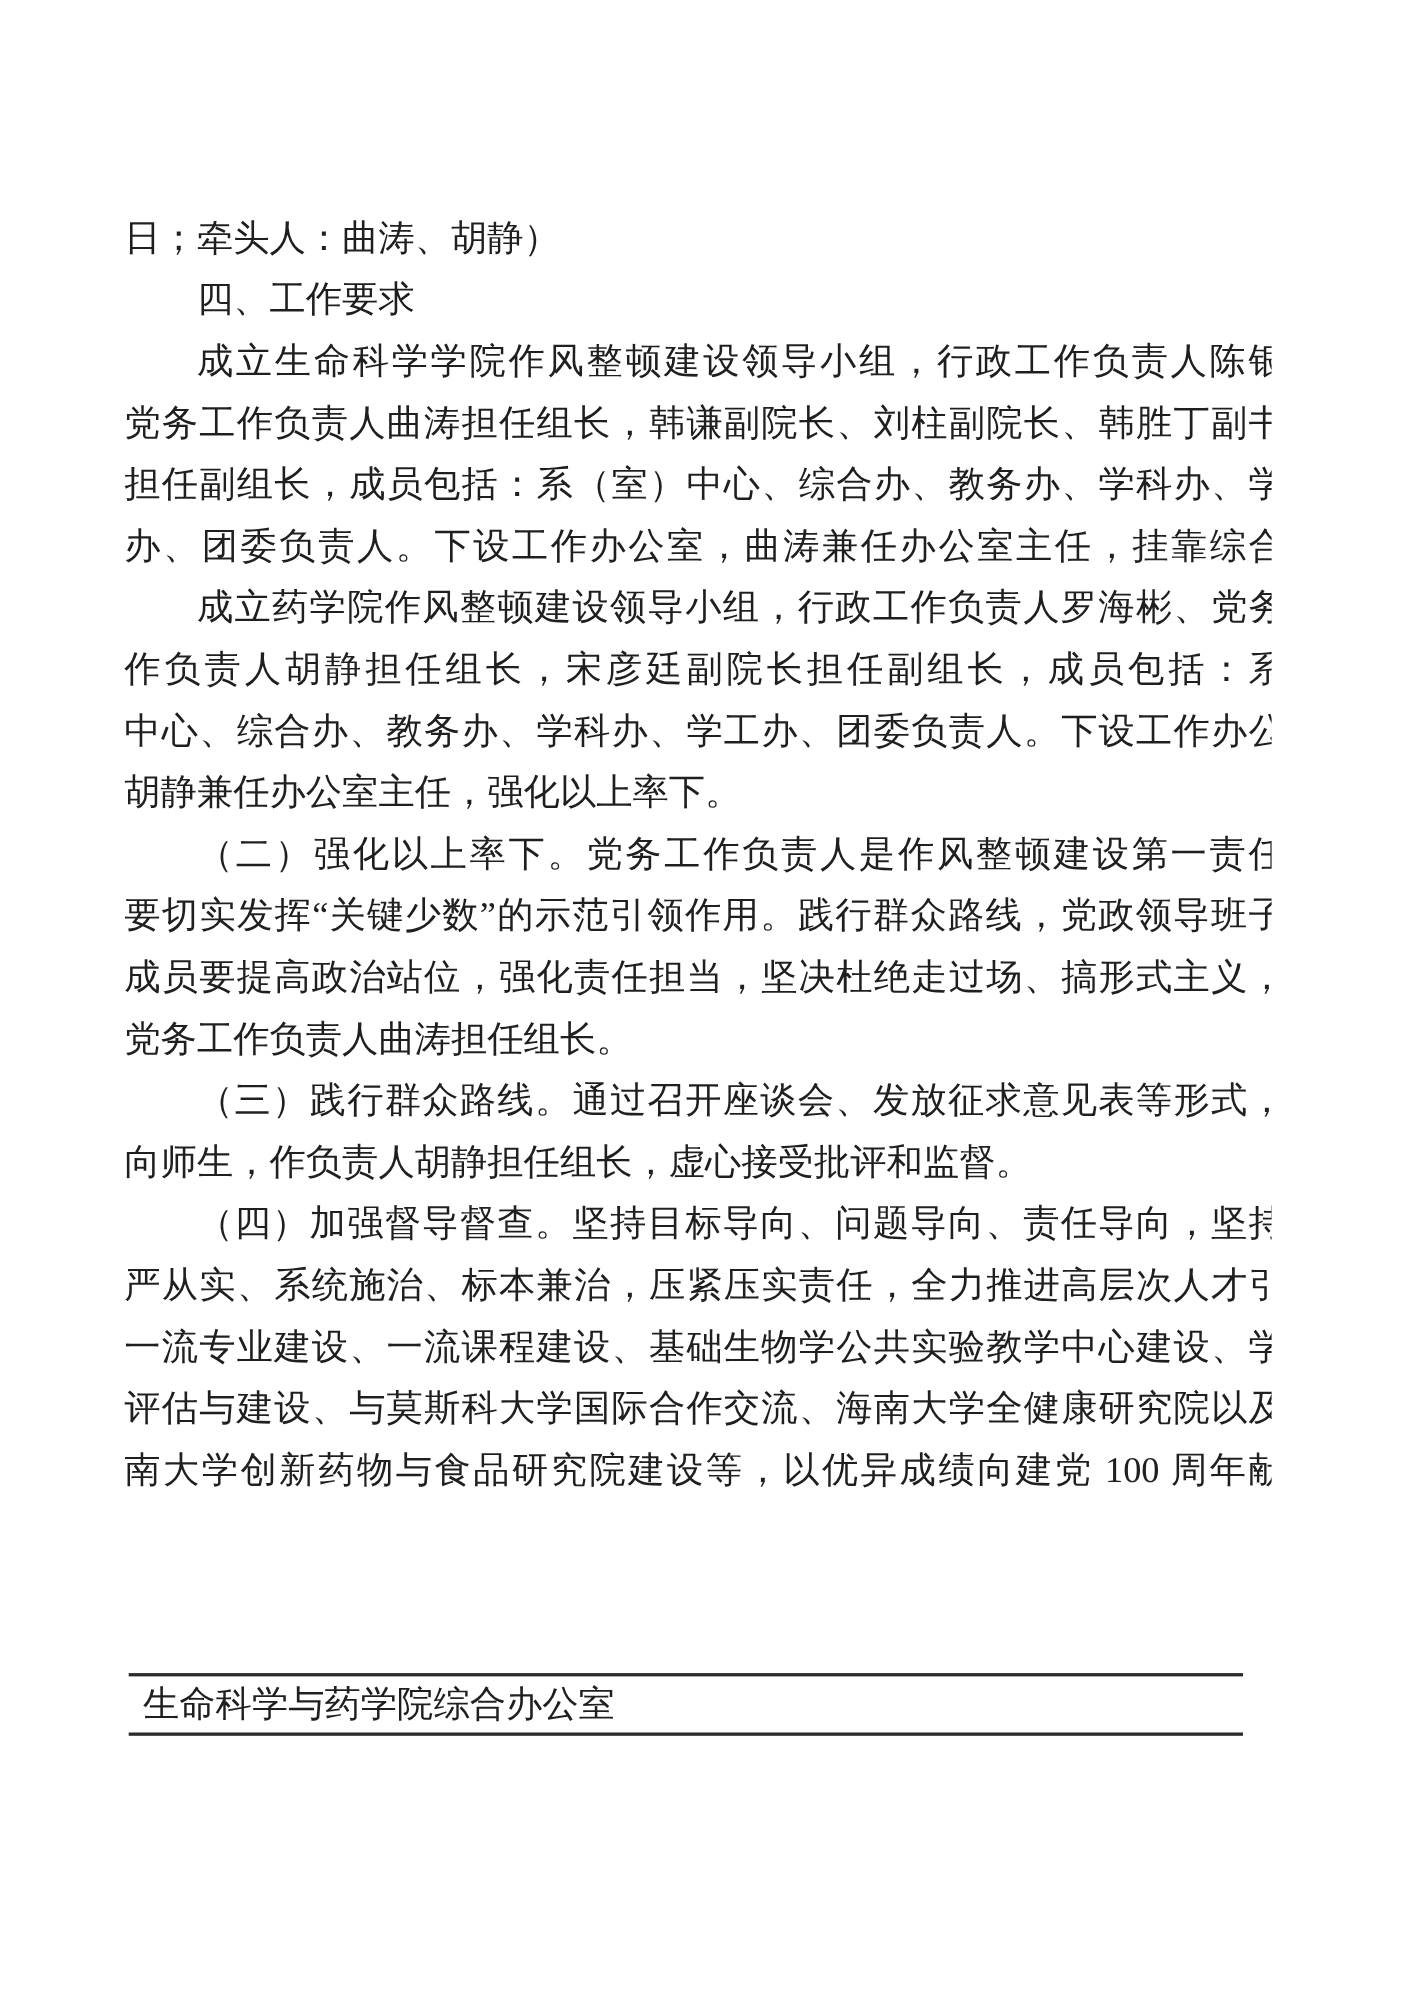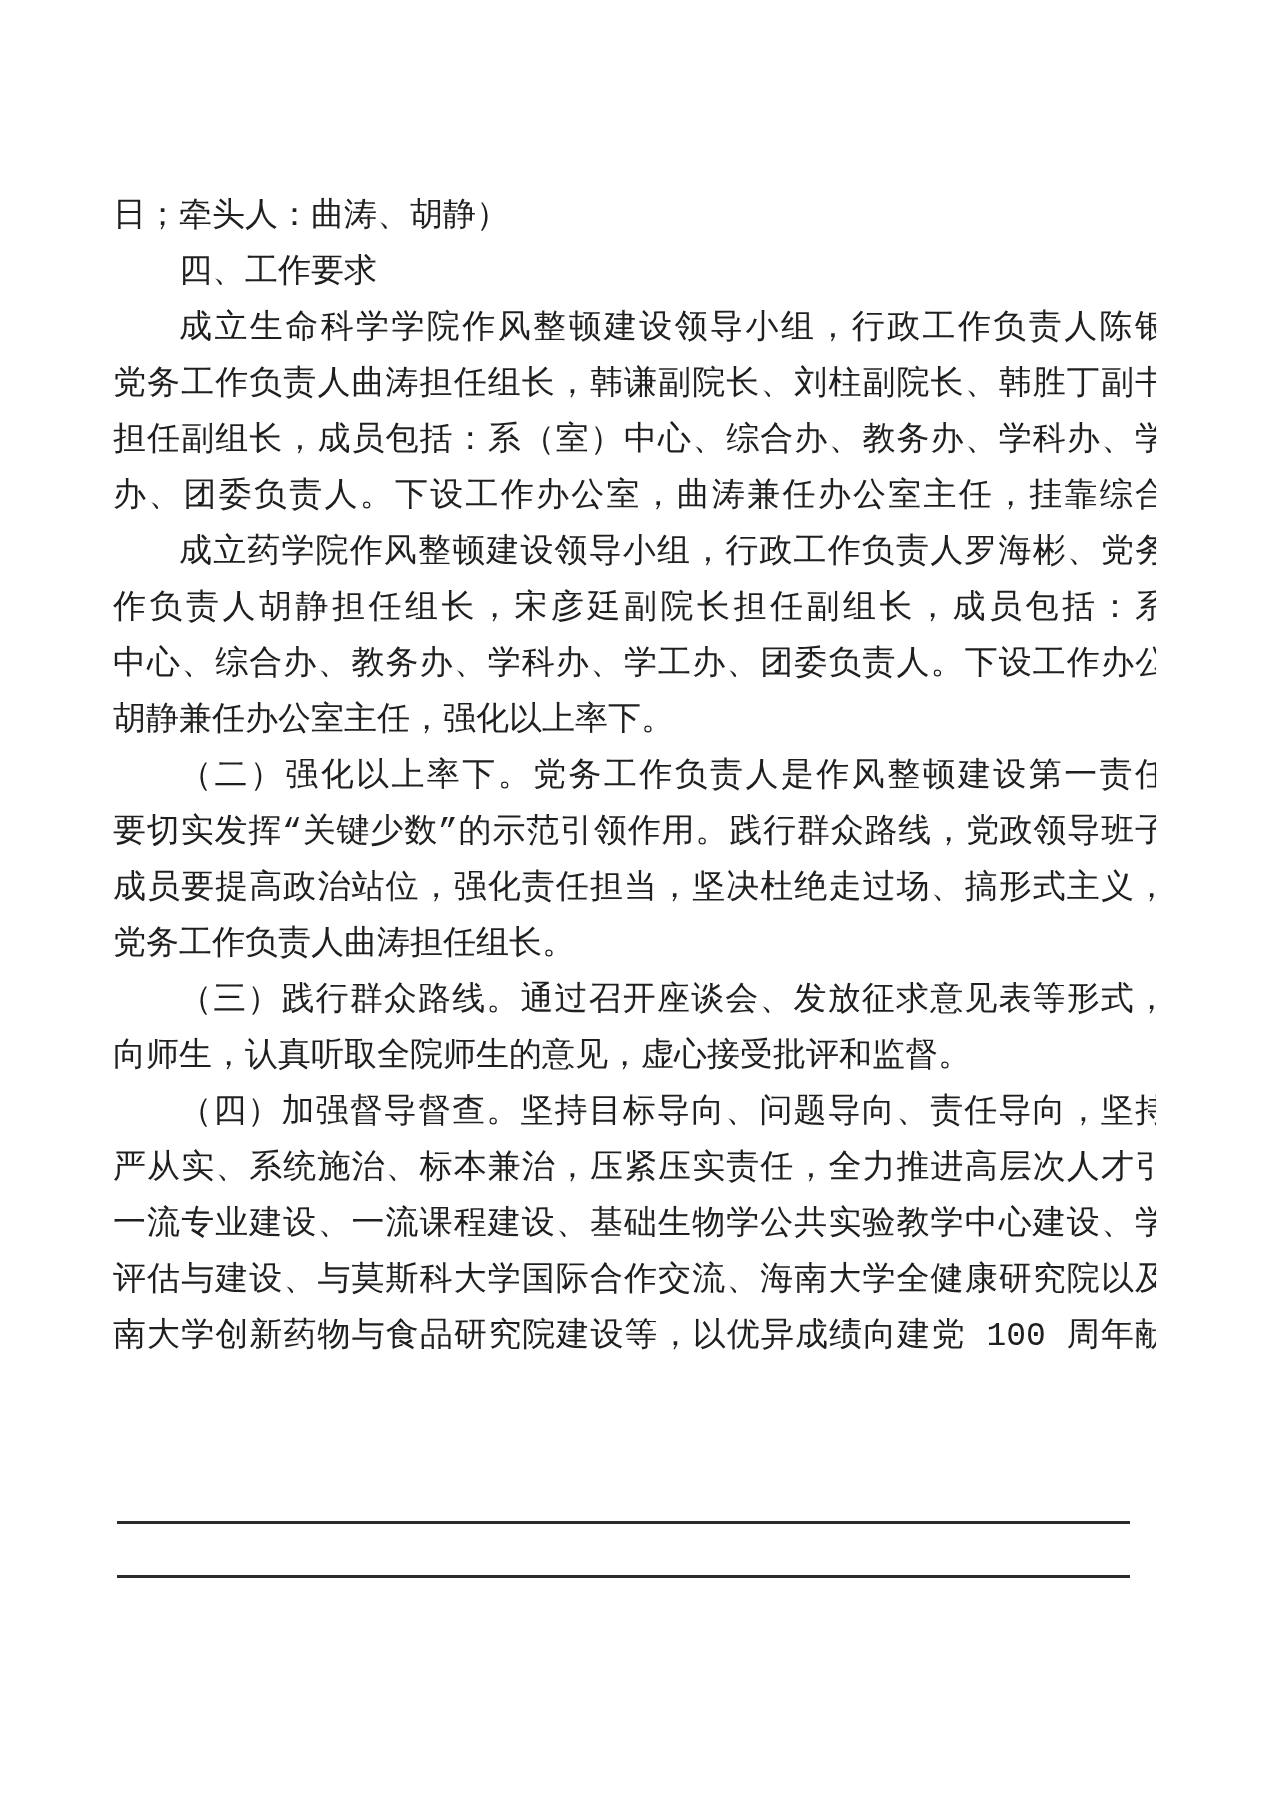--- a/index.html
+++ b/index.html
@@ -6,21 +6,21 @@
     margin: 0;
     padding: 0;
     background: #ffffff;
   }
   .page {
     position: relative;
     width: 1156px;
     height: 1810px;
     background: #ffffff;
     overflow: hidden;
-    font-family: Liberation Mono, monospace;
+    font-family: Liberation Serif, serif;
     color: #1f1f1f;
   }
   .doc-body {
     position: absolute;
     left: 113px;
     top: 189px;
     width: 1055px;
   }
   .ln {
     height: 56px;
@@ -86,29 +86,30 @@
     <div class="ln just">办、团委负责人。下设工作办公室，曲涛兼任办公室主任，挂靠综合办。</div>
     <div class="ln ind just">成立药学院作风整顿建设领导小组，行政工作负责人罗海彬、党务工</div>
     <div class="ln just">作负责人胡静担任组长，宋彦廷副院长担任副组长，成员包括：系（室）</div>
     <div class="ln just">中心、综合办、教务办、学科办、学工办、团委负责人。下设工作办公室，</div>
     <div class="ln">胡静兼任办公室主任，强化以上率下。</div>
     <div class="ln ind just">（二）强化以上率下。党务工作负责人是作风整顿建设第一责任人，</div>
     <div class="ln just">要切实发挥“关键少数”的示范引领作用。践行群众路线，党政领导班子</div>
     <div class="ln just">成员要提高政治站位，强化责任担当，坚决杜绝走过场、搞形式主义，不</div>
     <div class="ln">党务工作负责人曲涛担任组长。</div>
     <div class="ln ind just">（三）践行群众路线。通过召开座谈会、发放征求意见表等形式，面</div>
-    <div class="ln">向师生，认真听取全院师生的意见，虚心接受批评和监督。</div>
+    <div class="ln">向师生，作负责人胡静担任组长，虚心接受批评和监督。</div>
     <div class="ln ind just">（四）加强督导督查。坚持目标导向、问题导向、责任导向，坚持从</div>
     <div class="ln just">严从实、系统施治、标本兼治，压紧压实责任，全力推进高层次人才引进、</div>
     <div class="ln just">一流专业建设、一流课程建设、基础生物学公共实验教学中心建设、学科</div>
     <div class="ln just">评估与建设、与莫斯科大学国际合作交流、海南大学全健康研究院以及海</div>
     <div class="ln just">南大学创新药物与食品研究院建设等，以优异成绩向建党 100 周年献礼。</div>
   </div>
 
 
   <div class="rule rule-top"></div>
 
   <div class="footer-row">
+    <span>生命科学与药学院综合办公室</span>
   </div>
 
   <div class="rule rule-bottom"></div>
 
 </div>
 
 </body></html>

